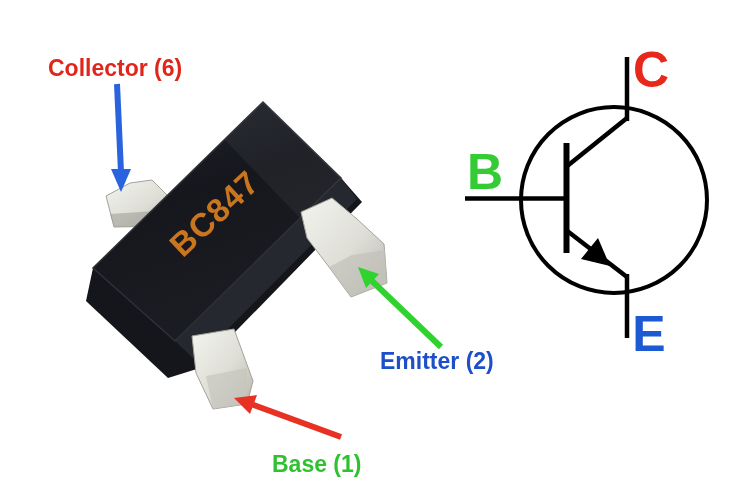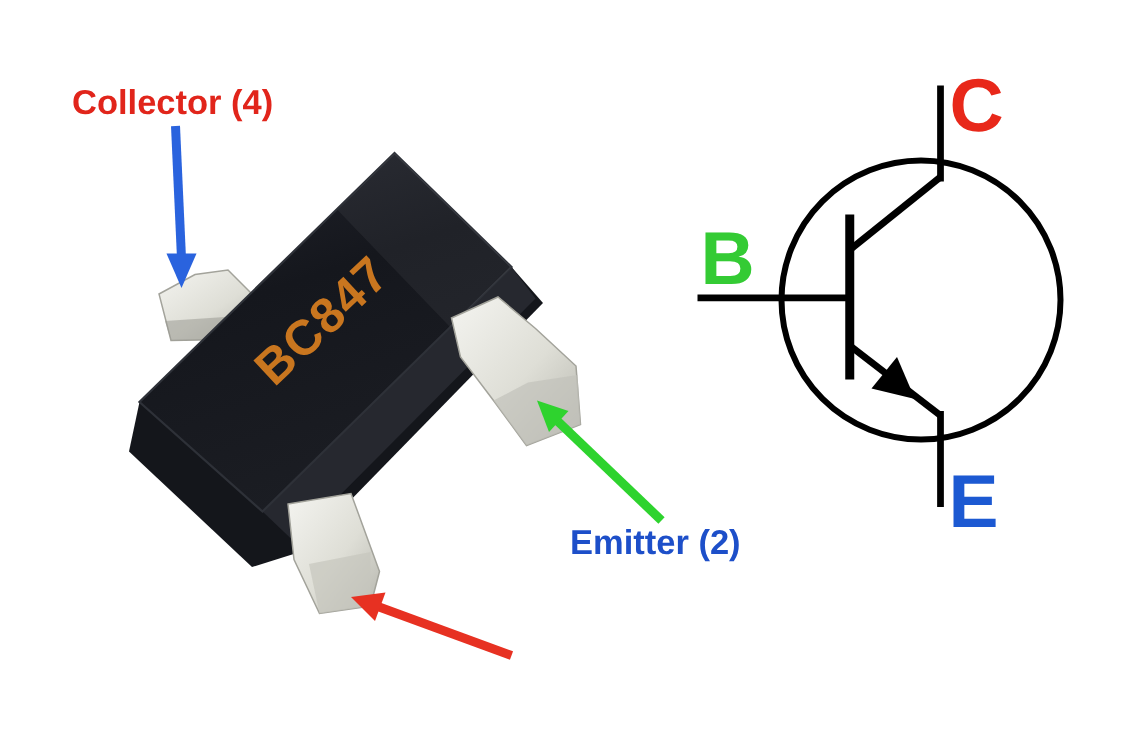--- a/index.html
+++ b/index.html
@@ -91,15 +91,16 @@
       <line x1="627" y1="274" x2="627" y2="338"></line>
     </g>
 
     <g font-family="Liberation Sans, sans-serif" font-weight="bold" font-size="50" text-anchor="middle">
       <text x="651" y="87" fill="#e8281a">C</text>
       <text x="485" y="189" fill="#34cb34">B</text>
       <text x="649" y="351" fill="#1c59d2">E</text>
     </g>
   </svg>
 
-  <div class="pin-label label-collector">Collector (4)</div>
+  <div class="pin-label label-collector">Collector (6)</div>
   <div class="pin-label label-emitter">Emitter (2)</div>
+  <div class="pin-label label-base">Base (1)</div>
 </div>
 
 </body></html>

